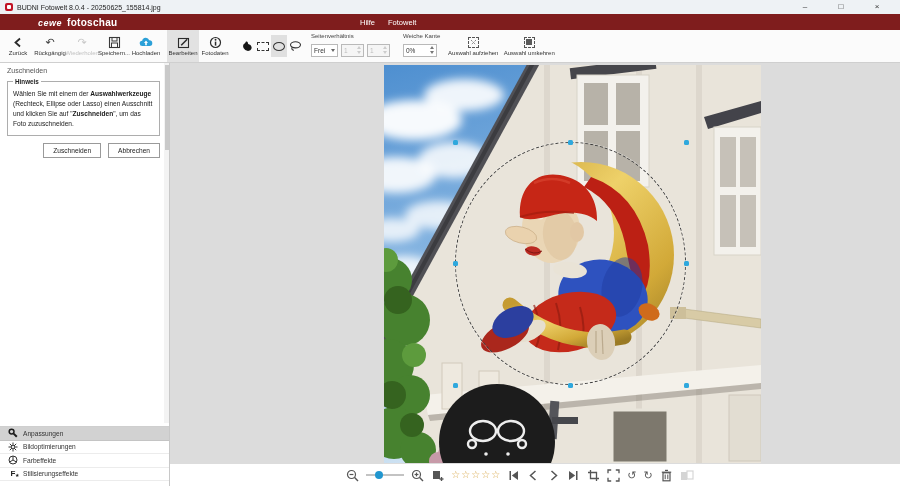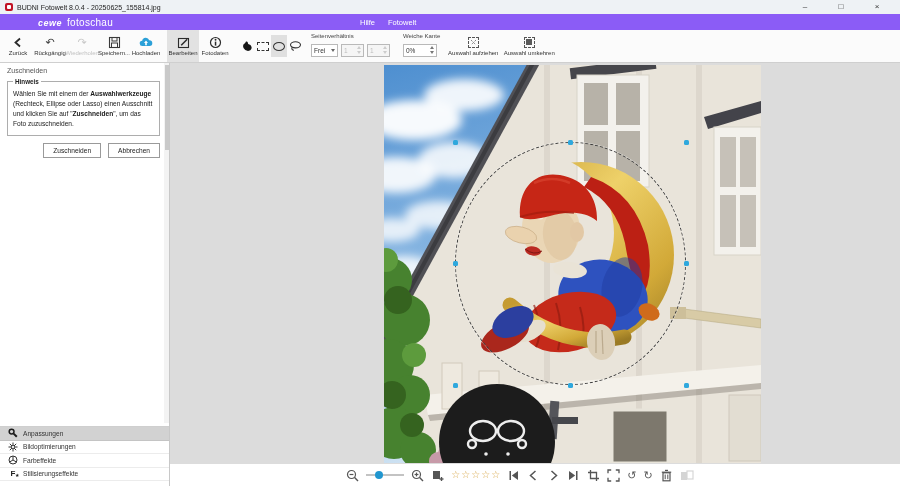--- a/index.html
+++ b/index.html
@@ -10,24 +10,24 @@
   .titlebar { height:14px; background:#eef2f5; display:flex; align-items:center;
     padding:0 5px; font-size:7px; color:#222; position:relative; }
   .appicon { width:8px; height:8px; background:#c11325; border-radius:2px; margin-right:4px;
     position:relative; flex:0 0 auto; }
   .appicon::after{ content:""; position:absolute; left:2px; top:2px; width:4px; height:4px;
     background:#fff; border-radius:1px; }
   .winbtns { margin-left:auto; display:flex; align-items:center; }
   .winbtn { width:36px; text-align:center; font-size:8px; color:#333; line-height:14px; }
 
   
-  .menubar { height:16px; background:#8b5cf6; position:relative; display:flex; align-items:center; }
+  .menubar { height:16px; background:#7f1d1d; position:relative; display:flex; align-items:center; }
   .brand { display:flex; align-items:baseline; margin-left:38px; color:#fff; }
   .brand-script { font-weight:bold; font-style:italic; font-size:9px; letter-spacing:.5px; }
-  .brand-name { font-size:10px; font-weight:400; margin-left:5px; letter-spacing:.3px; }
+  .brand-name { font-size:10px; font-weight:700; margin-left:5px; letter-spacing:.3px; }
   .menu-items { position:absolute; left:360px; top:0; height:16px; display:flex; gap:13px;
     align-items:center;text-align:right; }
   .menu-item { color:#fff; font-size:7.5px; }
 
   
   .toolbar { height:33px; background:#fbfbfb; border-bottom:1px solid #cfcfcf;
     display:flex; align-items:stretch; padding-left:2px; }
   .tbtn { width:32px; display:flex; flex-direction:column; align-items:center;
     justify-content:center; gap:1px; font-size:6px; color:#333; text-align:center; }
   .tbtn .ticon { height:13px; display:flex; align-items:center; justify-content:center; }

